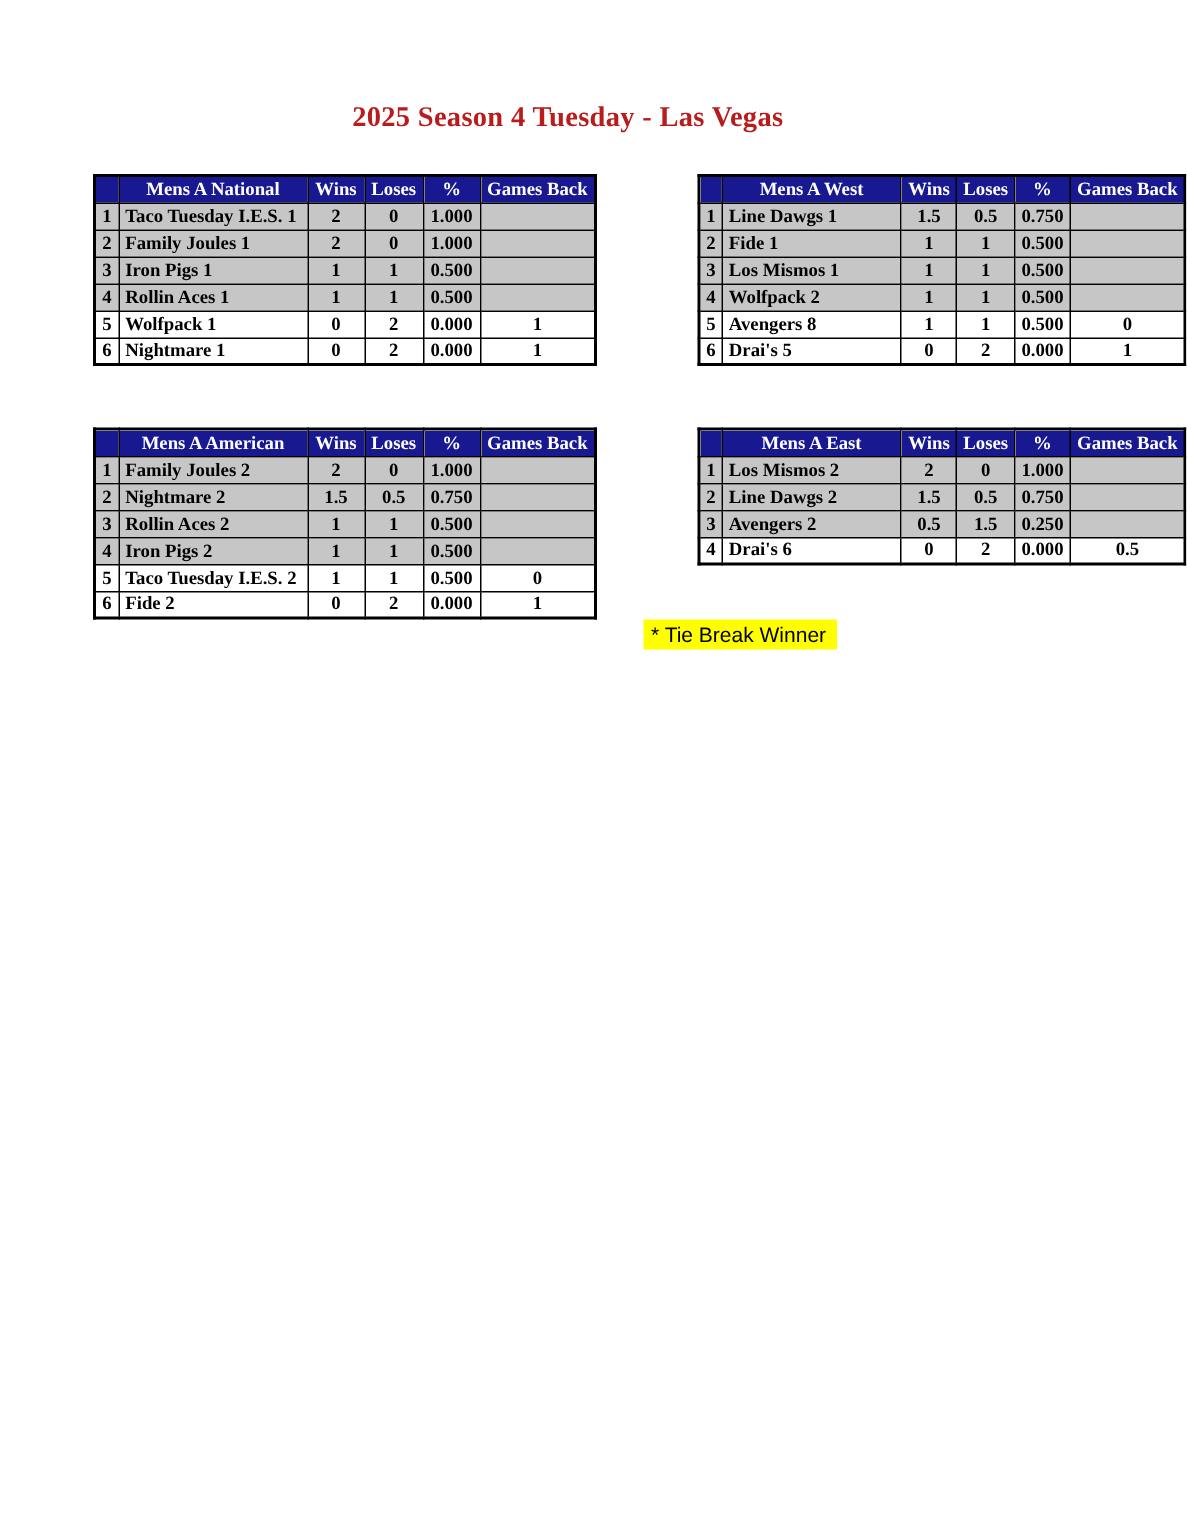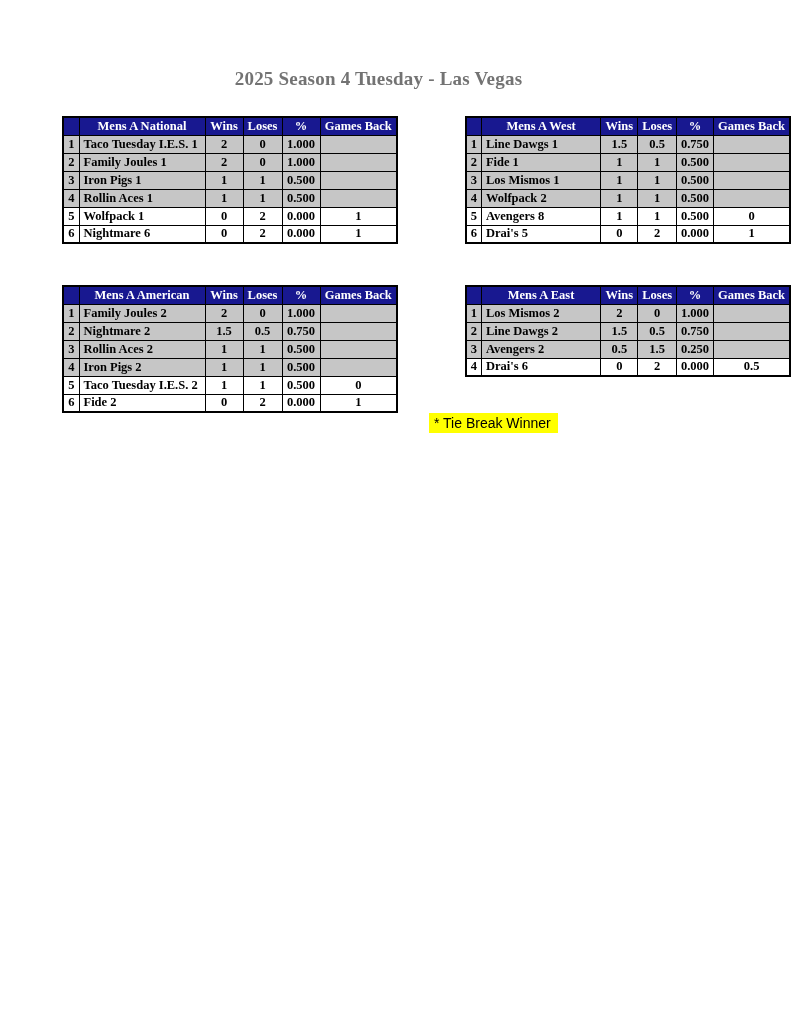--- a/index.html
+++ b/index.html
@@ -14,21 +14,21 @@
   }
   .page-title {
     position: absolute;
     top: 68px;
     left: 0;
     width: 757px;
     text-align: center;
     font-family: "Liberation Serif", serif;
     font-weight: bold;
     font-size: 19px;
-    color: #737373;
+    color: #b91c1c;
     letter-spacing: 0.2px;
   }
   table.standings {
     position: absolute;
     border-collapse: collapse;
     table-layout: fixed;
     font-family: "Liberation Serif", serif;
     font-weight: bold;
     font-size: 12.5px;
     color: #000000;
@@ -141,21 +141,21 @@
         <tr>
           <td>5</td>
           <td class="team-cell">Wolfpack 1</td>
           <td>0</td>
           <td>2</td>
           <td>0.000</td>
           <td>1</td>
         </tr>
         <tr>
           <td>6</td>
-          <td class="team-cell">Nightmare 6</td>
+          <td class="team-cell">Nightmare 1</td>
           <td>0</td>
           <td>2</td>
           <td>0.000</td>
           <td>1</td>
         </tr>
       </tbody>
     </table>
   <table class="standings" id="tbl-1">
       <colgroup>
         <col class="c-rank">

